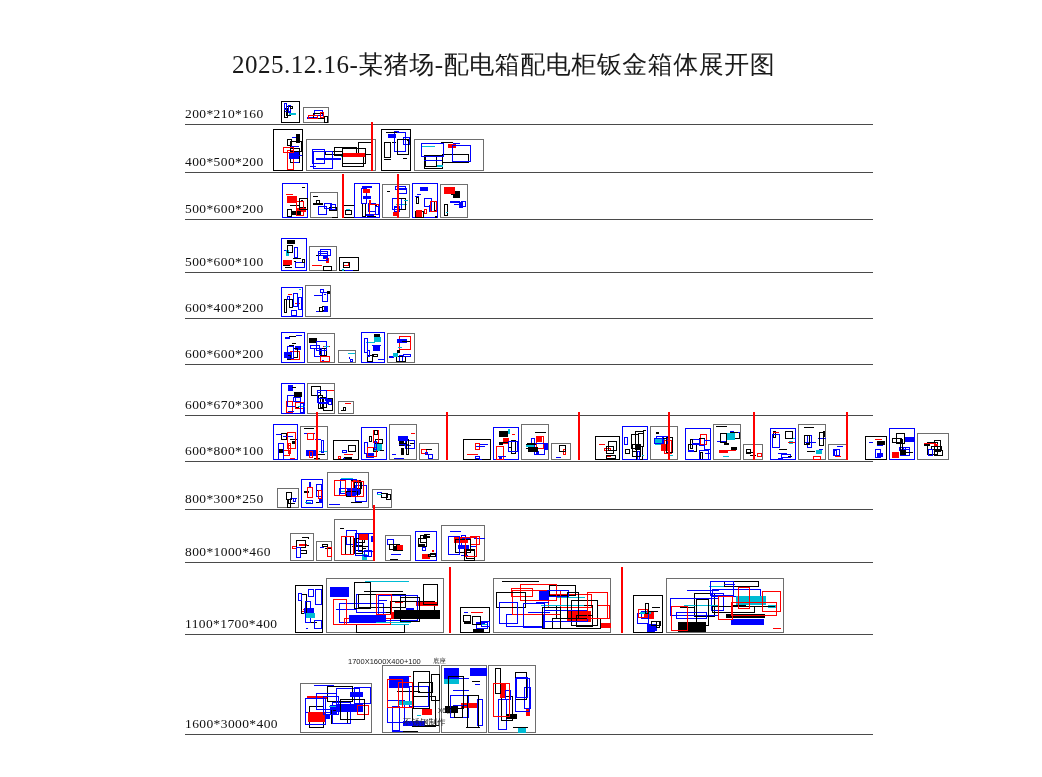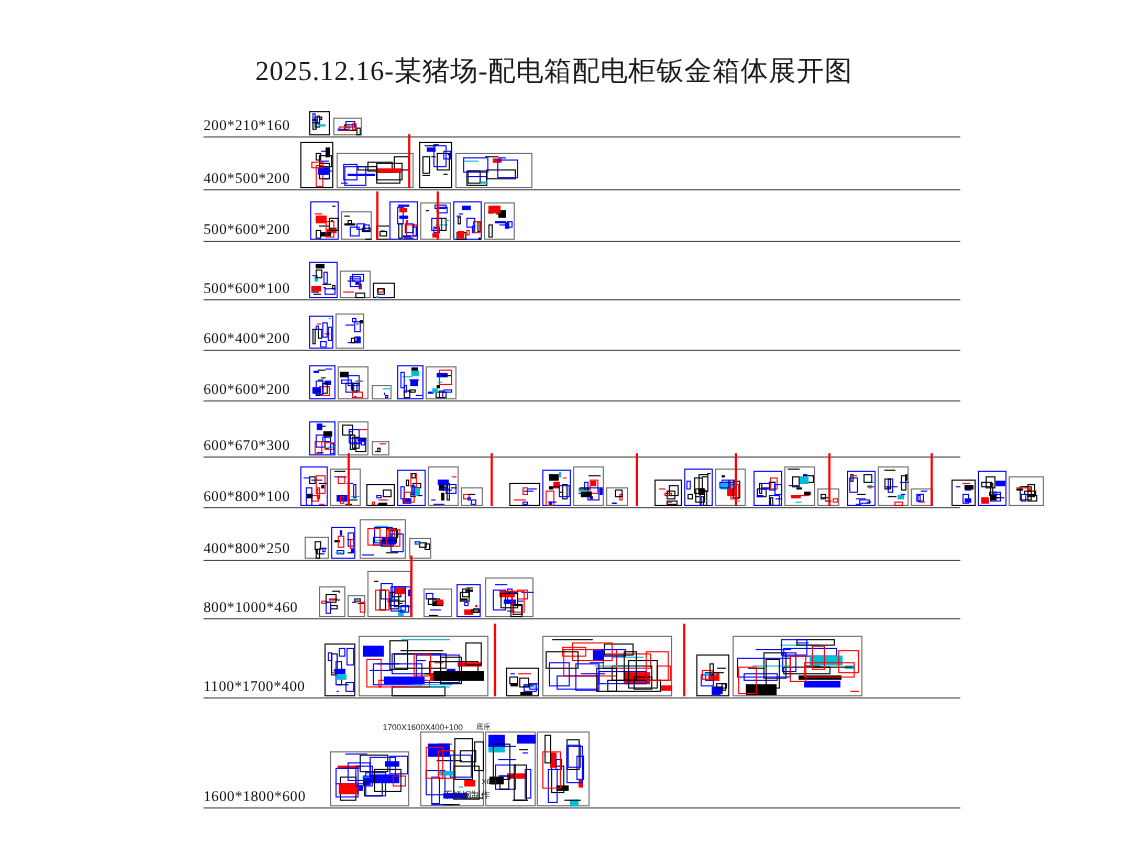--- a/index.html
+++ b/index.html
@@ -632,21 +632,21 @@
           <div class="divider" style="left: 131px; bottom: 0px; height: 48px;"></div>
           <div class="divider" style="left: 261px; bottom: 0px; height: 48px;"></div>
           <div class="divider" style="left: 393px; bottom: 0px; height: 48px;"></div>
           <div class="divider" style="left: 483px; bottom: 0px; height: 48px;"></div>
           <div class="divider" style="left: 568px; bottom: 0px; height: 48px;"></div>
           <div class="divider" style="left: 661px; bottom: 0px; height: 48px;"></div>
         </div>
         <div class="rowline"></div>
       </div>
       <div class="row" style="top: 470px; height: 40px;">
-        <div class="rowlabel">400*800*250</div>
+        <div class="rowlabel">800*300*250</div>
         <div class="strip">
           <div class="tn g" style="left: 92px; width: 22px; height: 20px;">
             <div class="p bs" style="left: 12px; top: 9px; width: 7px; height: 1px;"></div>
             <div class="p bf" style="left: 15px; top: 9px; width: 3px; height: 4px;"></div>
             <div class="p kf" style="left: 9px; top: 10px; width: 4px; height: 9px;"></div>
             <div class="p ks" style="left: 9px; top: 10px; width: 2px; height: 4px;"></div>
             <div class="p ks" style="left: 10px; top: 14px; width: 7px; height: 1px;"></div>
             <div class="p kf" style="left: 8px; top: 3px; width: 6px; height: 8px;"></div>
           </div>
           <div class="tn b" style="left: 116px; width: 22px; height: 29px;">
@@ -895,21 +895,21 @@
             <div class="p rf" style="left: 51px; top: 17px; width: 15px; height: 24px;"></div>
             <div class="p rf" style="left: 71px; top: 8px; width: 12px; height: 22px;"></div>
             <div class="p rf" style="left: 95px; top: 12px; width: 19px; height: 21px;"></div>
           </div>
           <div class="divider" style="left: 264px; bottom: 0px; height: 66px;"></div>
           <div class="divider" style="left: 436px; bottom: 0px; height: 66px;"></div>
         </div>
         <div class="rowline"></div>
       </div>
       <div class="row" style="top: 655px; height: 80px;">
-        <div class="rowlabel">1600*1800*600</div>
+        <div class="rowlabel">1600*3000*400</div>
         <div class="strip">
           <div class="tn g" style="left: 115px; width: 72px; height: 50px;">
             <div class="p bf" style="left: 53px; top: 3px; width: 17px; height: 17px;"></div>
             <div class="p bs" style="left: 13px; top: 1px; width: 20px; height: 1px;"></div>
             <div class="p bs" style="left: 29px; top: 21px; width: 7px; height: 9px;"></div>
             <div class="p bs" style="left: 4px; top: 28px; width: 26px; height: 1px;"></div>
             <div class="p kf" style="left: 30px; top: 26px; width: 17px; height: 14px;"></div>
             <div class="p kf" style="left: 8px; top: 22px; width: 15px; height: 22px;"></div>
             <div class="p rs" style="left: 6px; top: 12px; width: 20px; height: 3px;"></div>
             <div class="p bf" style="left: 31px; top: 18px; width: 19px; height: 22px;"></div>

